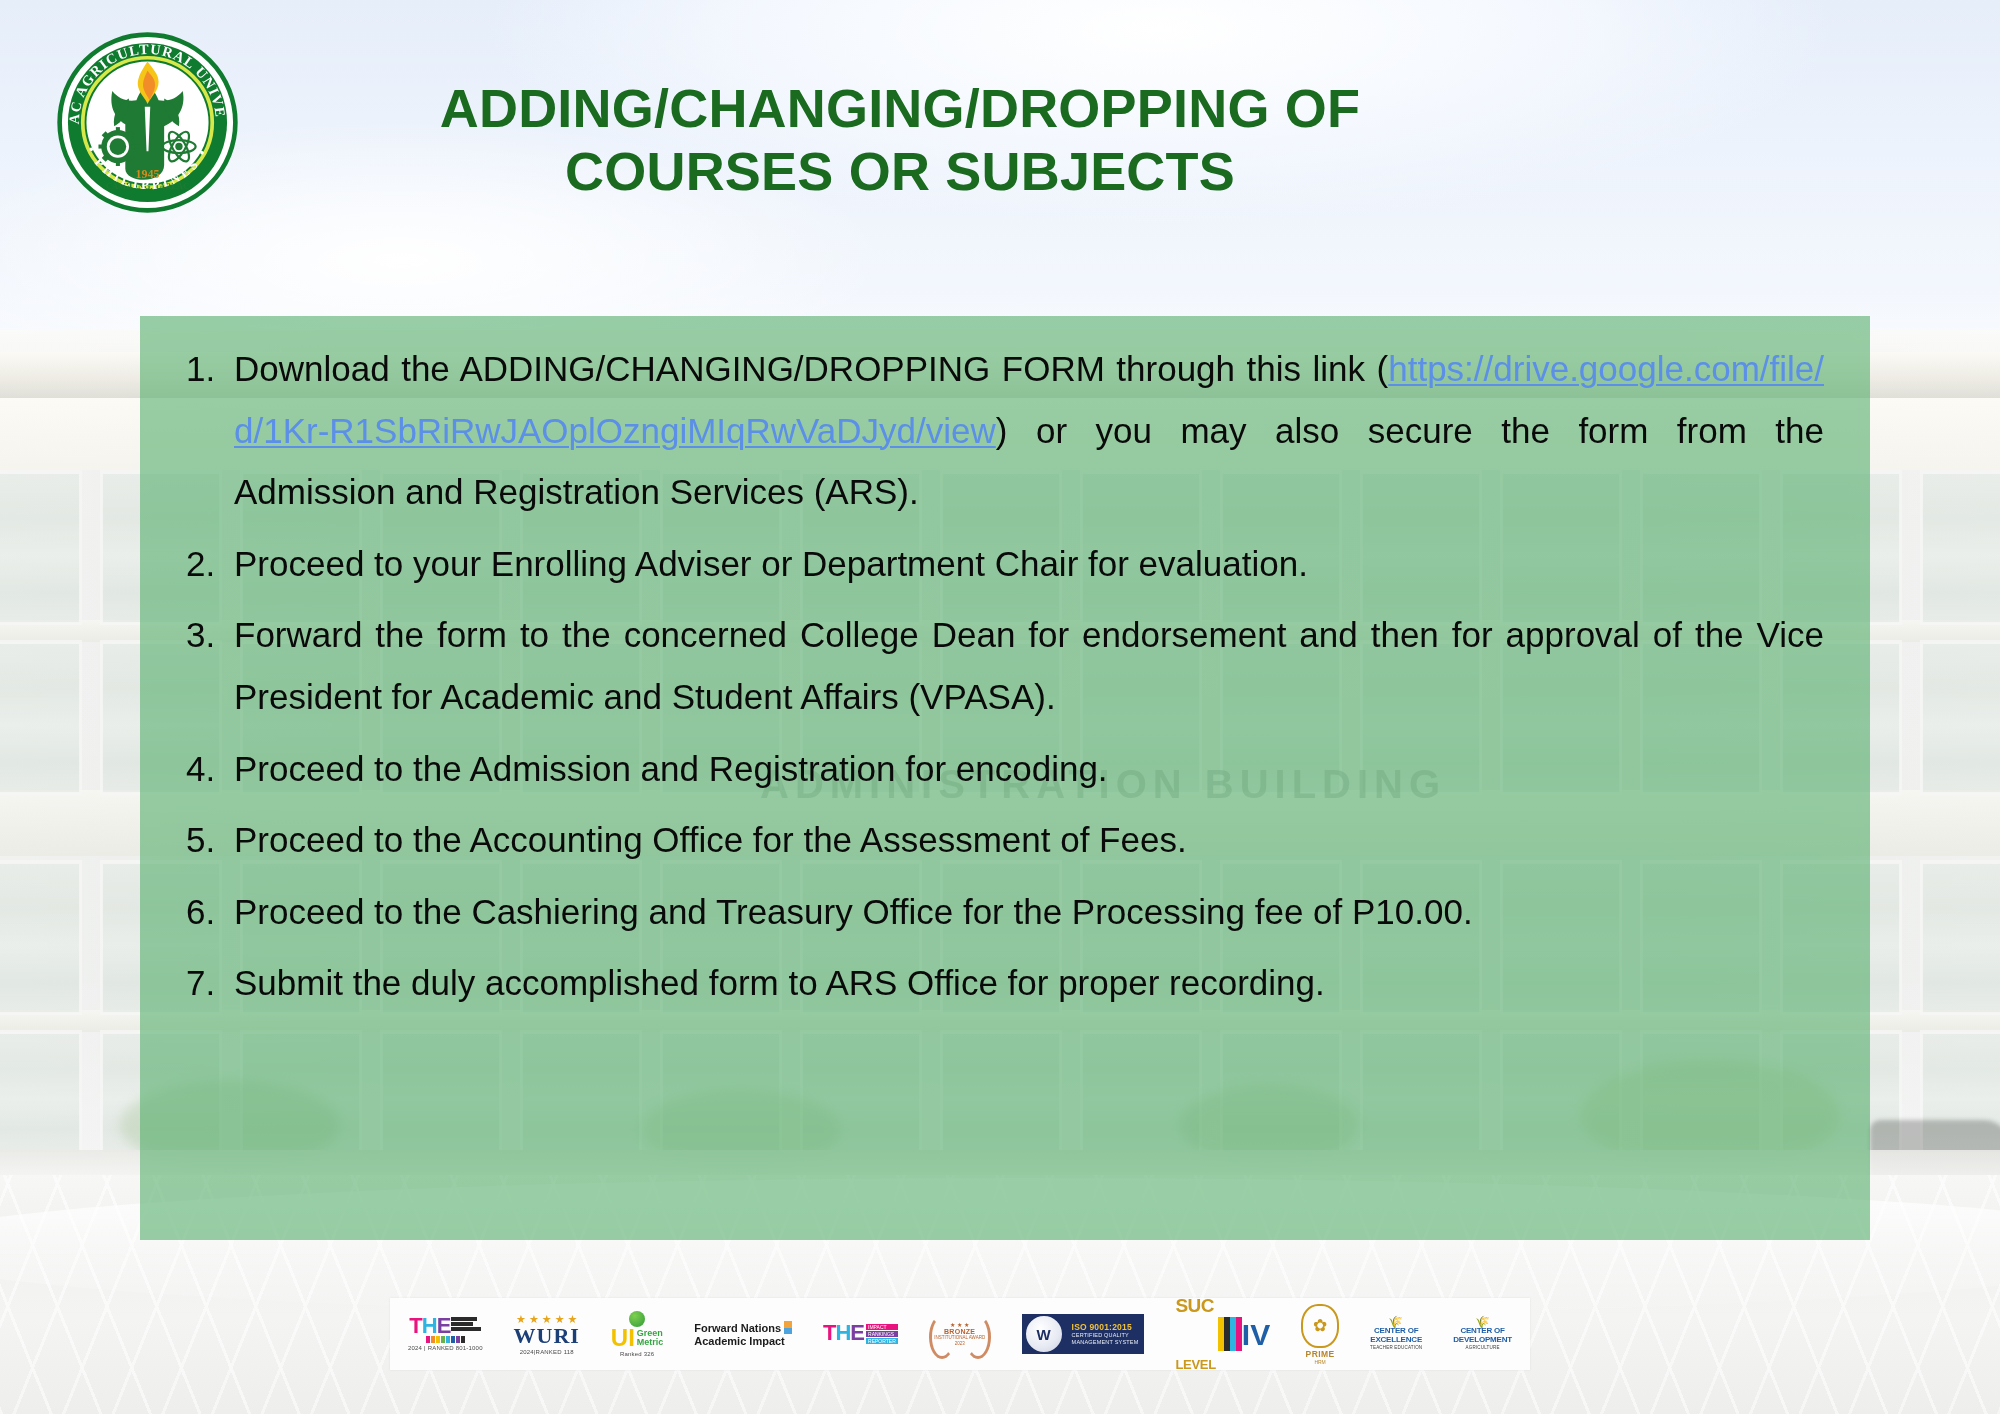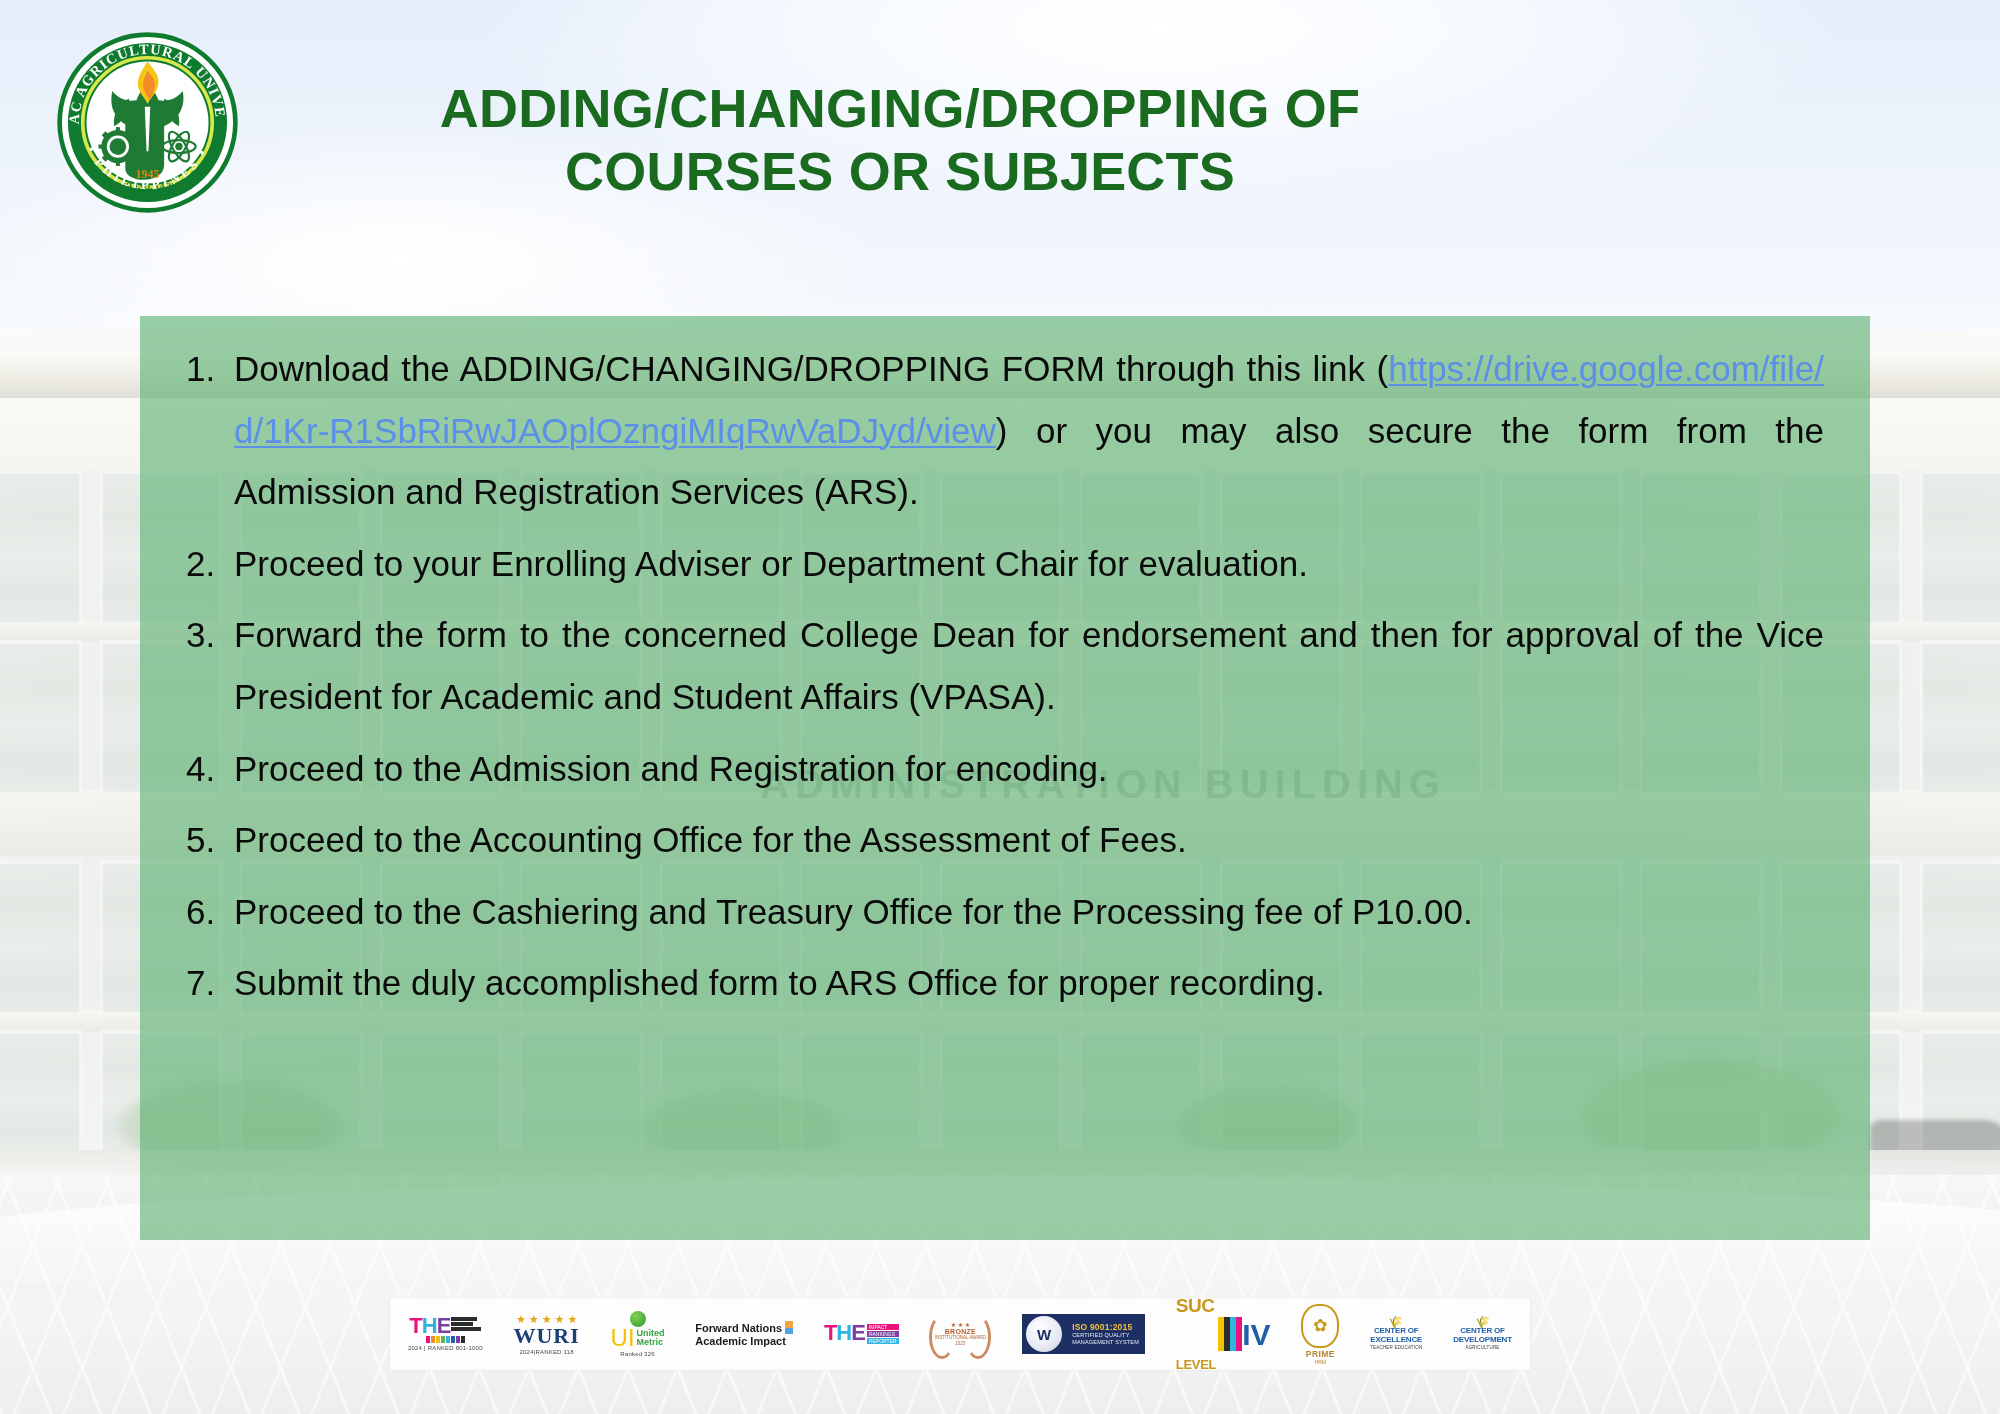--- a/index.html
+++ b/index.html
@@ -167,21 +167,21 @@
   .the-pal i{display:block;width:4px;height:7px;}
 
   
   .wuri-stars{display:flex;gap:3px;justify-content:center;}
   .wuri-stars i{color:#e8a51c;font-size:11px;line-height:1;}
   .wuri-word{font-family:"Liberation Serif","DejaVu Serif",serif;font-size:22px;
     font-weight:bold;color:#1c3f77;letter-spacing:1px;line-height:1;}
 
   
   .uigm{display:flex;align-items:center;gap:2px;}
-  .uigm .ui{font-size:24px;font-weight:normal;color:#f2c200;line-height:.9;
+  .uigm .ui{font-size:24px;font-weight:bold;color:#f2c200;line-height:.9;
     font-family:"Liberation Sans","DejaVu Sans",sans-serif;}
   .uigm .gm{font-size:9px;font-weight:bold;color:#36a642;line-height:.95;}
   .globe{width:16px;height:16px;border-radius:50%;
     background:radial-gradient(circle at 35% 30%,#7fd04f,#2f9b3a);display:block;}
 
   
   .unai{font-size:11px;font-weight:bold;color:#1b1b1b;line-height:1.15;}
   .unai-flag{display:inline-block;width:8px;height:13px;
     background:linear-gradient(180deg,#f2a33c 55%,#4da3dd 55%);vertical-align:-2px;margin-left:3px;}
 
@@ -461,21 +461,21 @@
       </div>
       <div class="wuri-word">WURI</div>
       <div class="cap">2024|RANKED 118</div>
     </div>
 
     <div class="logo">
       <span class="globe"></span>
       <div class="uigm">
         <span class="ui">UI</span>
         <span class="gm">
-          <span style="display:block">United</span>
+          <span style="display:block">Green</span>
           <span style="display:block">Metric</span>
         </span>
       </div>
       <div class="cap">Ranked 326</div>
     </div>
 
     <div class="logo">
       <div class="unai">
         <span>Forward Nations</span><span class="unai-flag"></span><br>
         <span>Academic Impact</span>

